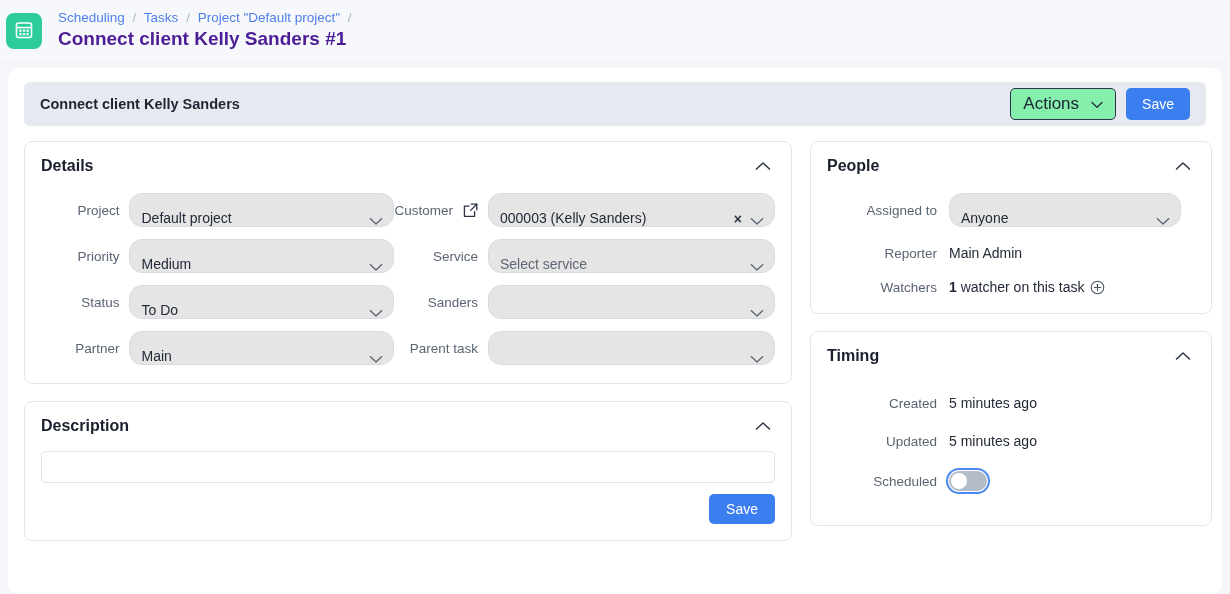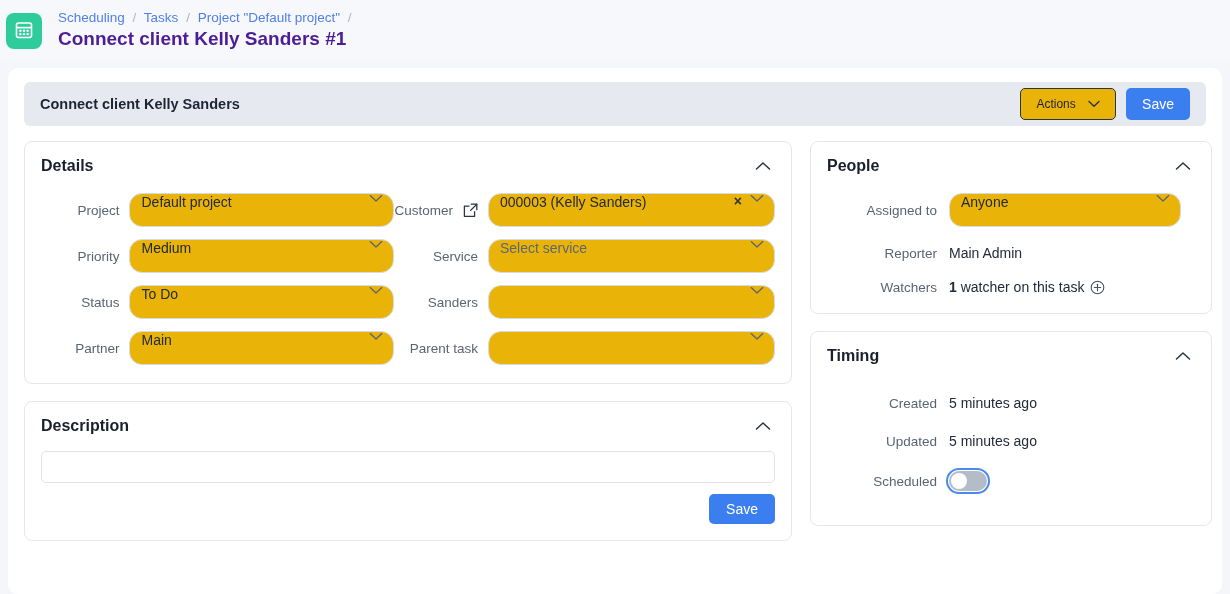--- a/index.html
+++ b/index.html
@@ -103,25 +103,25 @@
   .task-header-actions {
     display: flex;
     align-items: center;
     gap: 10px;
   }
 
   .btn-actions {
     height: 32px;
     min-width: 96px;
     padding: 0 12px;
-    background: #eab308;
+    background: #86efac;
     border: 1px solid #2c3444;
     border-radius: 5px;
     color: #1d2433;
-    font-size: 12px;
+    font-size: 17px;
     font-family: "Liberation Sans", sans-serif;
     display: flex;
     align-items: center;
     justify-content: center;
     gap: 12px;
     cursor: pointer;
   }
 
   .btn-save-primary {
     height: 32px;
@@ -204,23 +204,23 @@
     cursor: pointer;
     line-height: 0;
     flex: 0 0 auto;
   }
 
   .select-box {
     position: relative;
     height: 34px;
     border: 1px solid #d7dce4;
     border-radius: 13px;
-    background: #eab308;
-    display: flex;
-    align-items: flex-start;
+    background: #e5e5e5;
+    display: flex;
+    align-items: flex-end;
     padding: 0 10px 0 11px;
     cursor: pointer;
     flex: 0 0 auto;
   }
   .select-box.w265 { width: 265px; }
   .select-box.w267 { width: 287px; }
   .select-box.w232 { width: 232px; }
 
   .select-value {
     flex: 1 1 auto;

